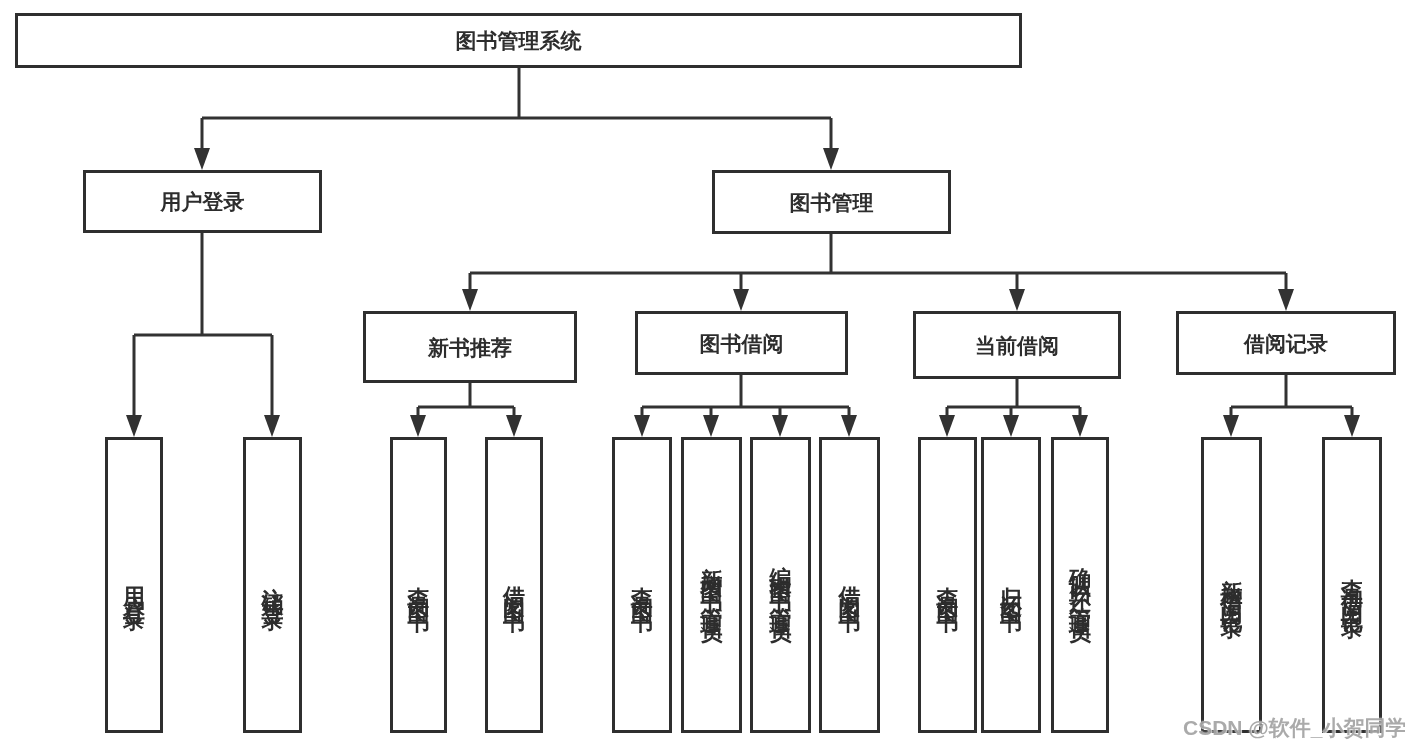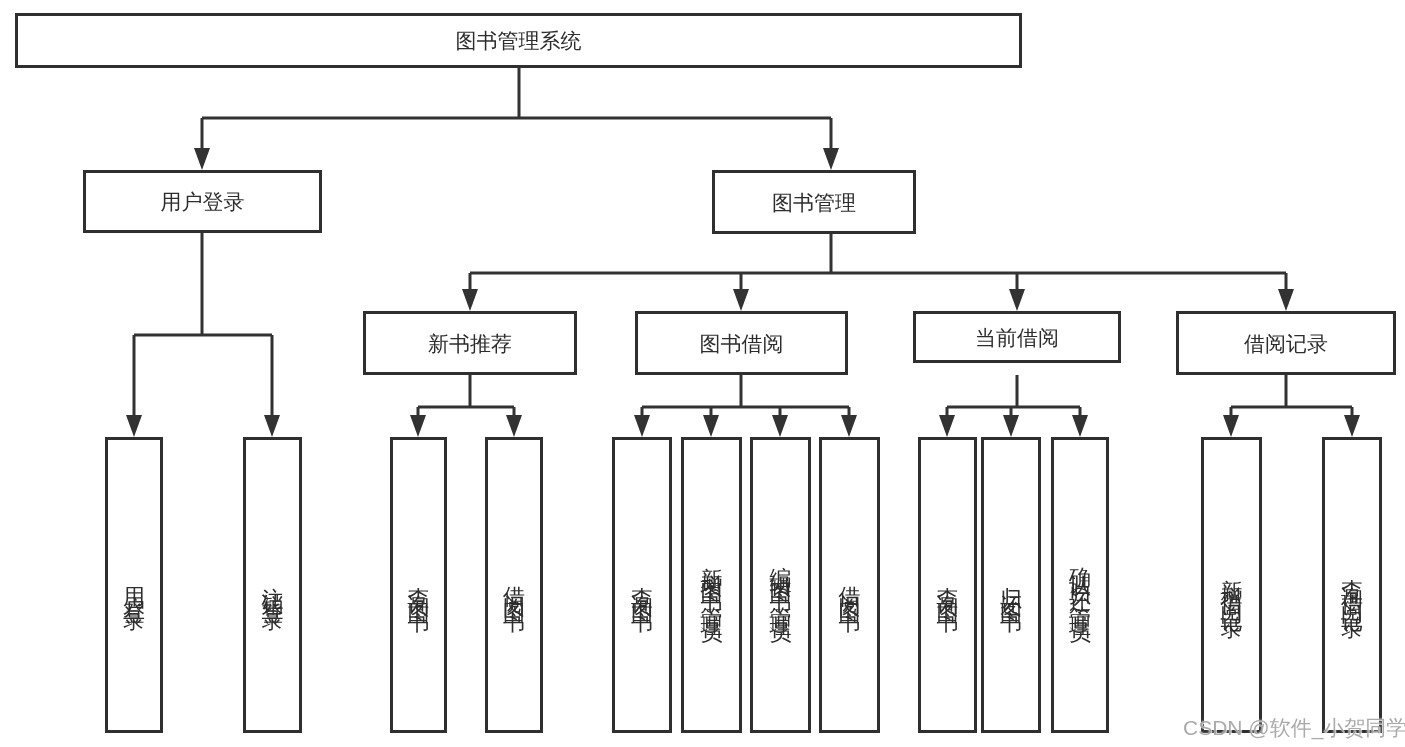--- a/index.html
+++ b/index.html
@@ -1,21 +1,21 @@
 <!DOCTYPE html>
 <html style="--line: #323232; --border: #2f2f2f; --text: #2d2d2d; --wm: #a6a6a6; --bg: #ffffff;"><head>
 <meta charset="utf-8">
 <style>
   :root{
     --line:#323232; --border:#2f2f2f; --text:#2d2d2d; --wm:#a6a6a6; --bg:#ffffff;
   }
   html,body{margin:0;padding:0;background:var(--bg);}
   .canvas{
     position:relative;width:1405px;height:747px;background:var(--bg);
-    font-family:"Liberation Sans","DejaVu Sans",sans-serif;overflow:hidden;
+    font-family:"Liberation Sans","DejaVu Sans",sans-serif;overflow:hidden;font-weight:bold;
   }
   .connector{position:absolute;left:0;top:0;}
   .connector path{stroke:var(--line);stroke-width:3;fill:none;}
   .connector polygon{fill:var(--line);stroke:none;}
   .node{
     position:absolute;box-sizing:border-box;background:#fff;
     border:3px solid var(--border);
     display:flex;align-items:center;justify-content:center;
     color:var(--text);
   }
@@ -72,31 +72,31 @@
     <polygon points="1344,415 1360,415 1352,437"></polygon>
   </svg>
 
   <div class="node" style="left:15px;top:13px;width:1007px;height:55px;">
     <span class="h-label">图书管理系统</span>
   </div>
 
   <div class="node" style="left:83px;top:170px;width:239px;height:63px;">
     <span class="h-label">用户登录</span>
   </div>
-  <div class="node" style="left:712px;top:170px;width:204px;height:64px;">
+  <div class="node" style="left:712px;top:170px;width:239px;height:64px;">
     <span class="h-label">图书管理</span>
   </div>
 
-  <div class="node" style="left:363px;top:311px;width:214px;height:64px;">
+  <div class="node" style="left:363px;top:311px;width:214px;height:72px;">
     <span class="h-label">新书推荐</span>
   </div>
   <div class="node" style="left:635px;top:311px;width:213px;height:64px;justify-content:center;">
     <span class="h-label">图书借阅</span>
   </div>
-  <div class="node" style="left:913px;top:311px;width:208px;height:52px;">
+  <div class="node" style="left:913px;top:311px;width:208px;height:68px;">
     <span class="h-label">当前借阅</span>
   </div>
   <div class="node" style="left:1176px;top:311px;width:220px;height:64px;">
     <span class="h-label">借阅记录</span>
   </div>
 
   <div class="node leaf" style="left:105px;top:437px;width:58px;height:296px;">
     <span class="v-label">用户登录</span>
   </div>
   <div class="node leaf" style="left:243px;top:437px;width:59px;height:296px;">

